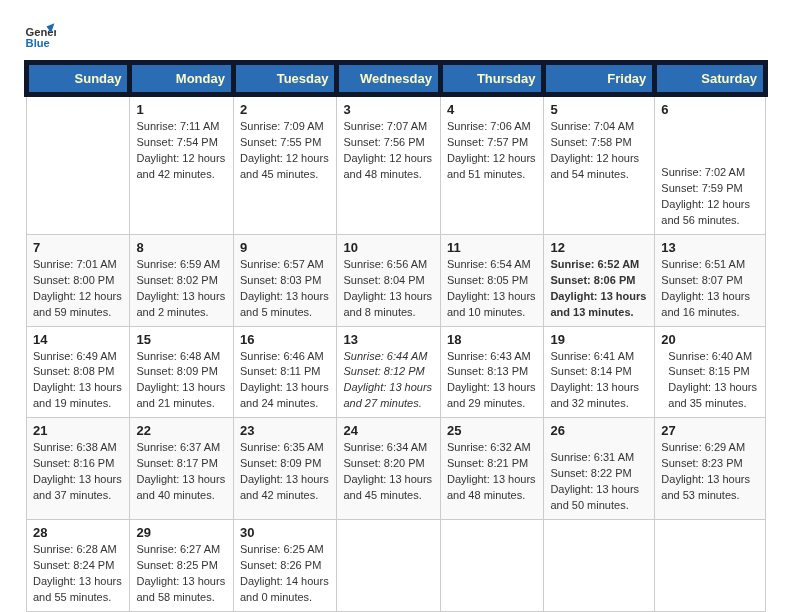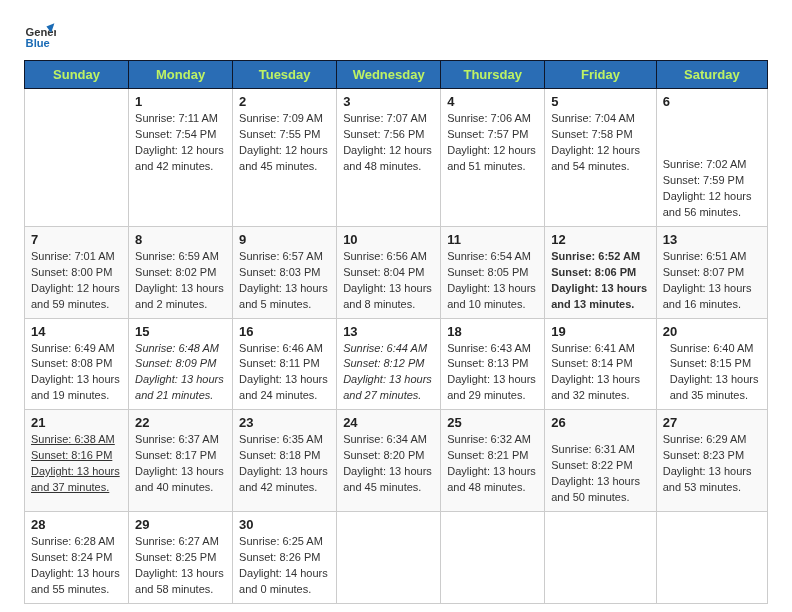--- a/index.html
+++ b/index.html
@@ -37,25 +37,25 @@
       font-size: 16px;
       color: #333;
     }
     .calendar-table {
       width: 100%;
       border-collapse: collapse;
       font-size: 11px;
     }
     .calendar-table thead tr th {
       background-color: #2a6db5;
-      color: #bef264;
+      color: #fef9c3;
       padding: 6px 6px;
-      text-align: center;
+      text-align: right;
       font-size: 13px;
-      border: 1px solid #0f172a;
+      border: 5px solid #0f172a;
     }
     .calendar-table tbody tr td {
       vertical-align: top;
       padding: 5px 6px;
       border: 1px solid #ccc;
       min-width: 100px;
       height: 78px;
       color: #333;
       background: #fff;
     }
@@ -207,21 +207,21 @@
       <tr>
         <td>
           <span class="day-number">14</span>
           <div class="day-info" style="white-space: pre-line;">Sunrise: 6:49 AM
 Sunset: 8:08 PM
 Daylight: 13 hours
 and 19 minutes.</div>
         </td>
         <td>
           <span class="day-number">15</span>
-          <div class="day-info" style="white-space: pre-line; font-style: italic;">Sunrise: 6:48 AM
+          <div class="day-info" style="white-space: pre-line;">Sunrise: 6:48 AM
 Sunset: 8:09 PM
 Daylight: 13 hours
 and 21 minutes.</div>
         </td>
         <td>
           <span class="day-number">16</span>
           <div class="day-info" style="white-space: pre-line;">Sunrise: 6:46 AM
 Sunset: 8:11 PM
 Daylight: 13 hours
 and 24 minutes.</div>
@@ -251,36 +251,36 @@
           <span class="day-number">20</span>
           <div class="day-info" style="white-space: pre-line; margin-left: 7px;">Sunrise: 6:40 AM
 Sunset: 8:15 PM
 Daylight: 13 hours
 and 35 minutes.</div>
         </td>
       </tr>
       <tr>
         <td>
           <span class="day-number">21</span>
-          <div class="day-info" style="white-space: pre-line; text-decoration: underline;">Sunrise: 6:38 AM
+          <div class="day-info" style="white-space: pre-line;">Sunrise: 6:38 AM
 Sunset: 8:16 PM
 Daylight: 13 hours
 and 37 minutes.</div>
         </td>
         <td>
           <span class="day-number">22</span>
           <div class="day-info" style="white-space: pre-line;">Sunrise: 6:37 AM
 Sunset: 8:17 PM
 Daylight: 13 hours
 and 40 minutes.</div>
         </td>
         <td>
           <span class="day-number">23</span>
           <div class="day-info" style="white-space: pre-line;">Sunrise: 6:35 AM
-Sunset: 8:18 PM
+Sunset: 8:09 PM
 Daylight: 13 hours
 and 42 minutes.</div>
         </td>
         <td>
           <span class="day-number">24</span>
           <div class="day-info" style="white-space: pre-line;">Sunrise: 6:34 AM
 Sunset: 8:20 PM
 Daylight: 13 hours
 and 45 minutes.</div>
         </td>

